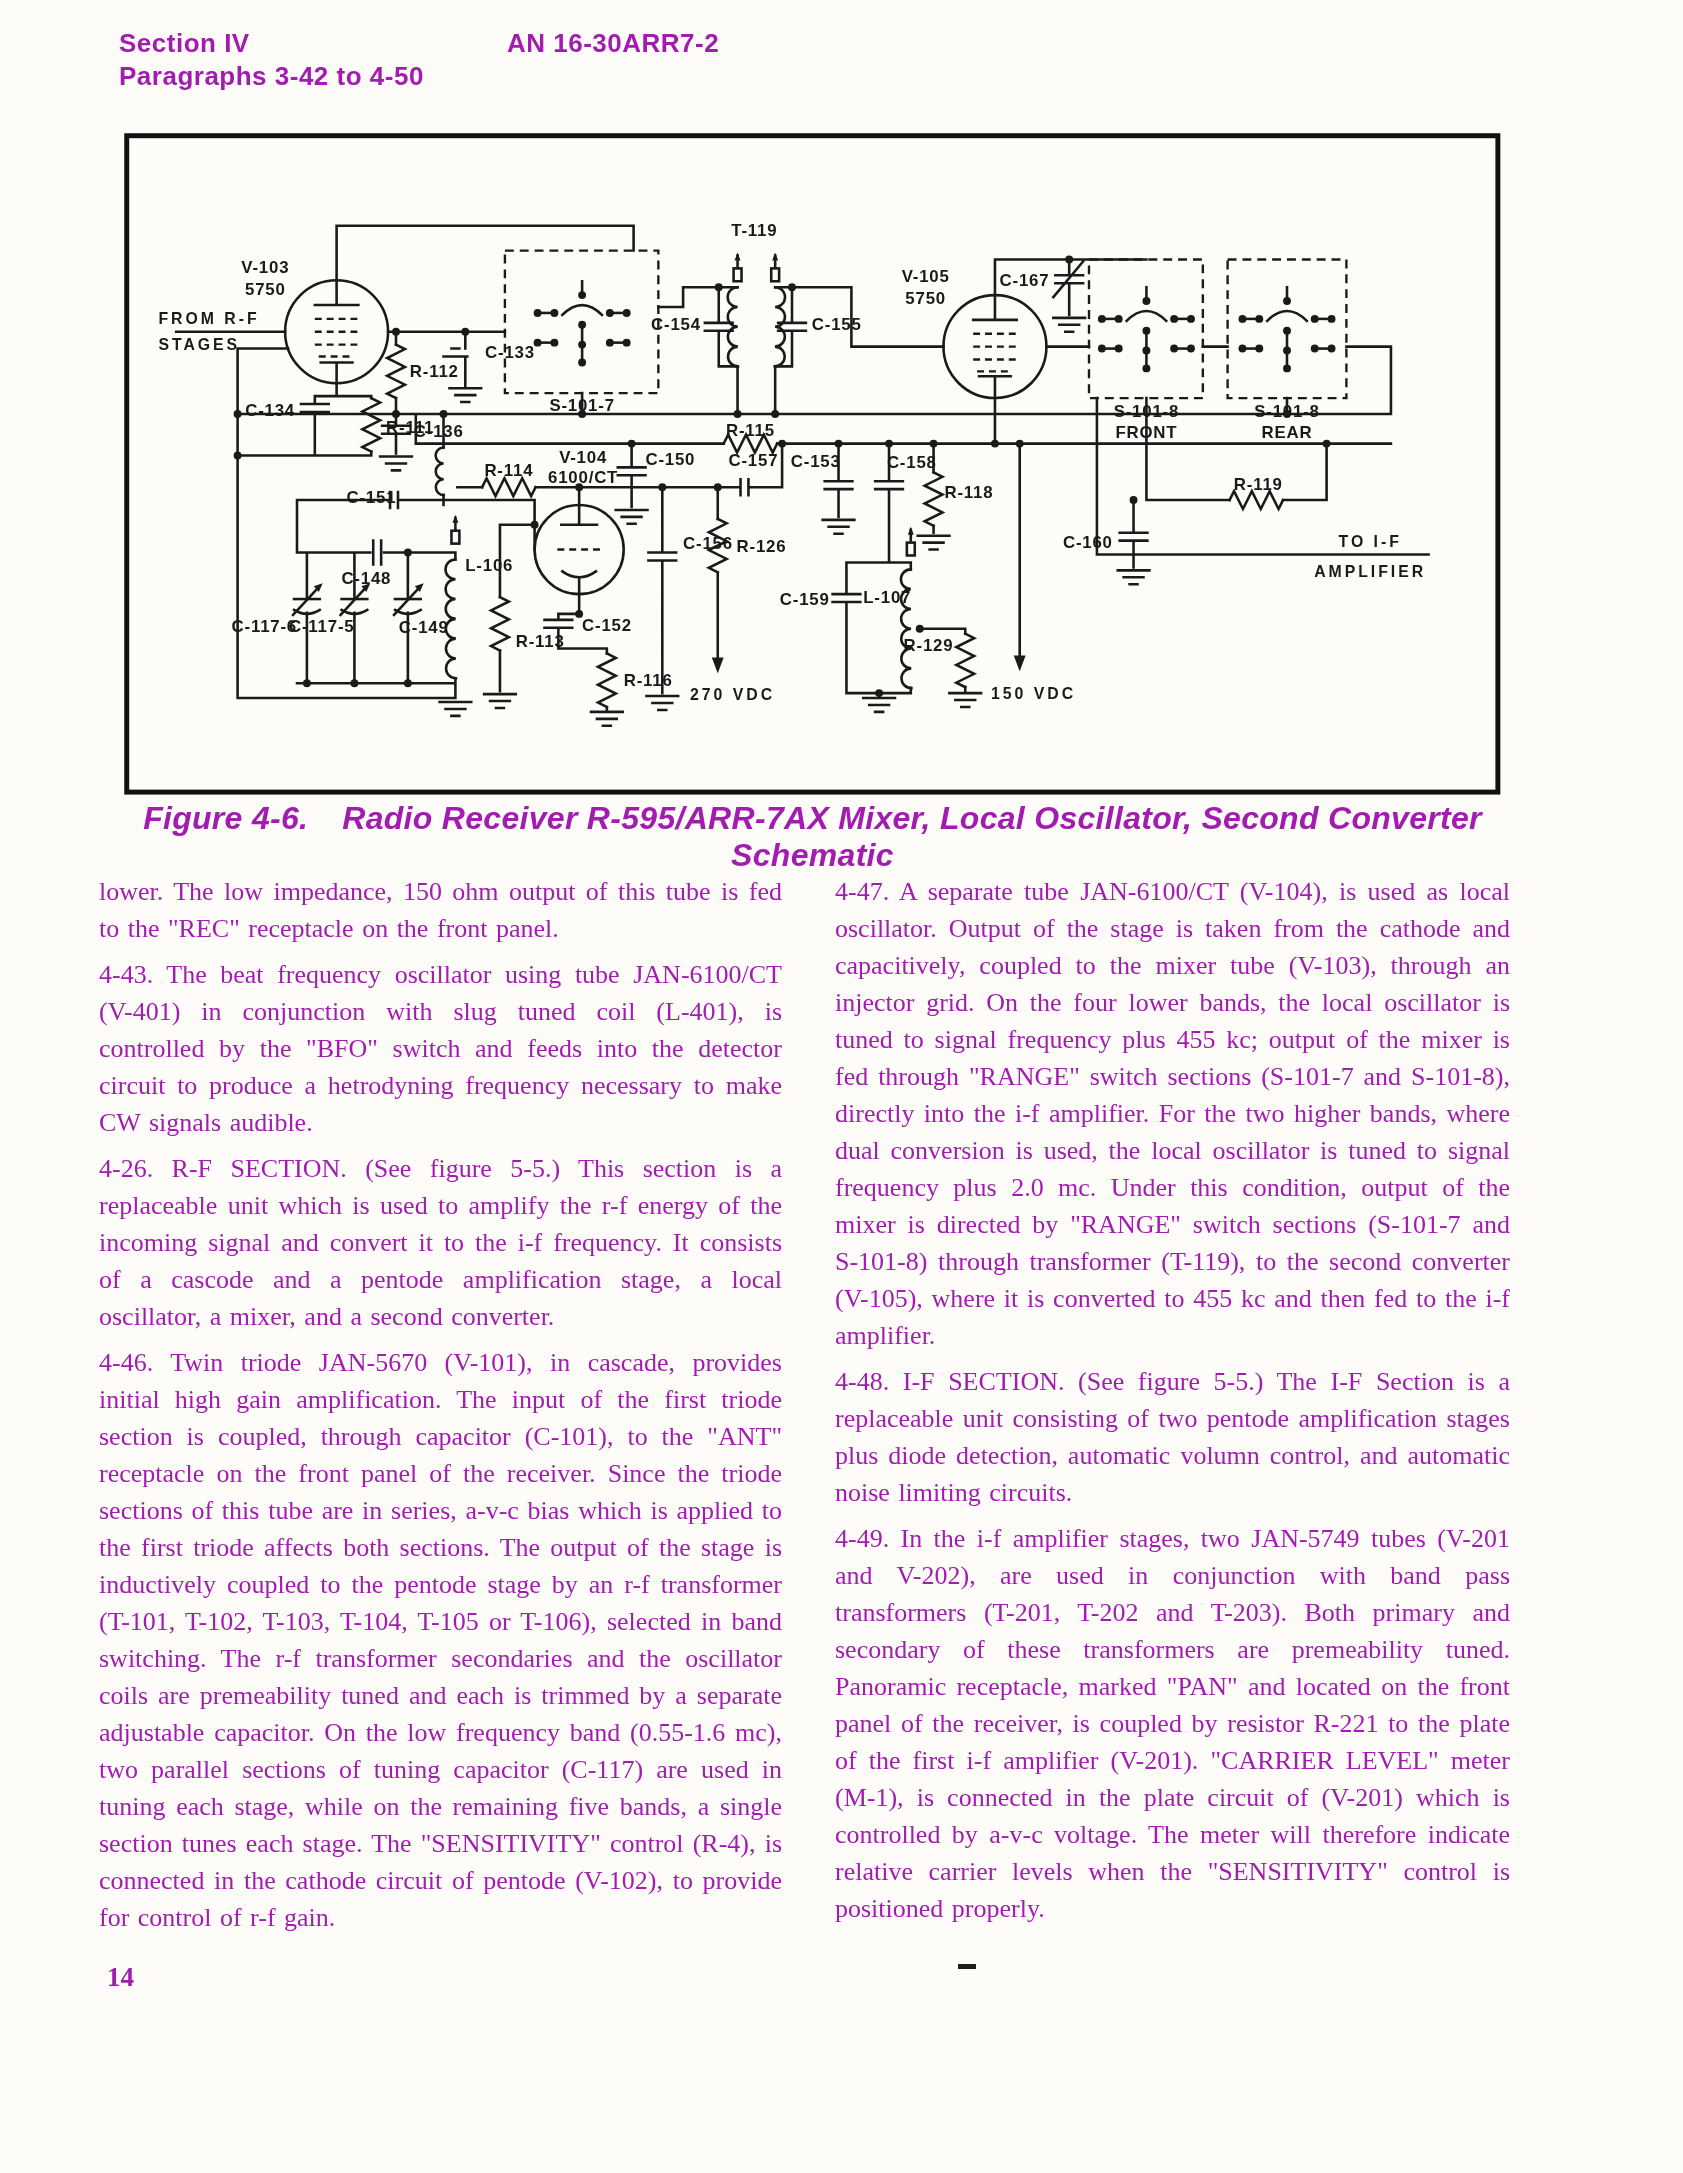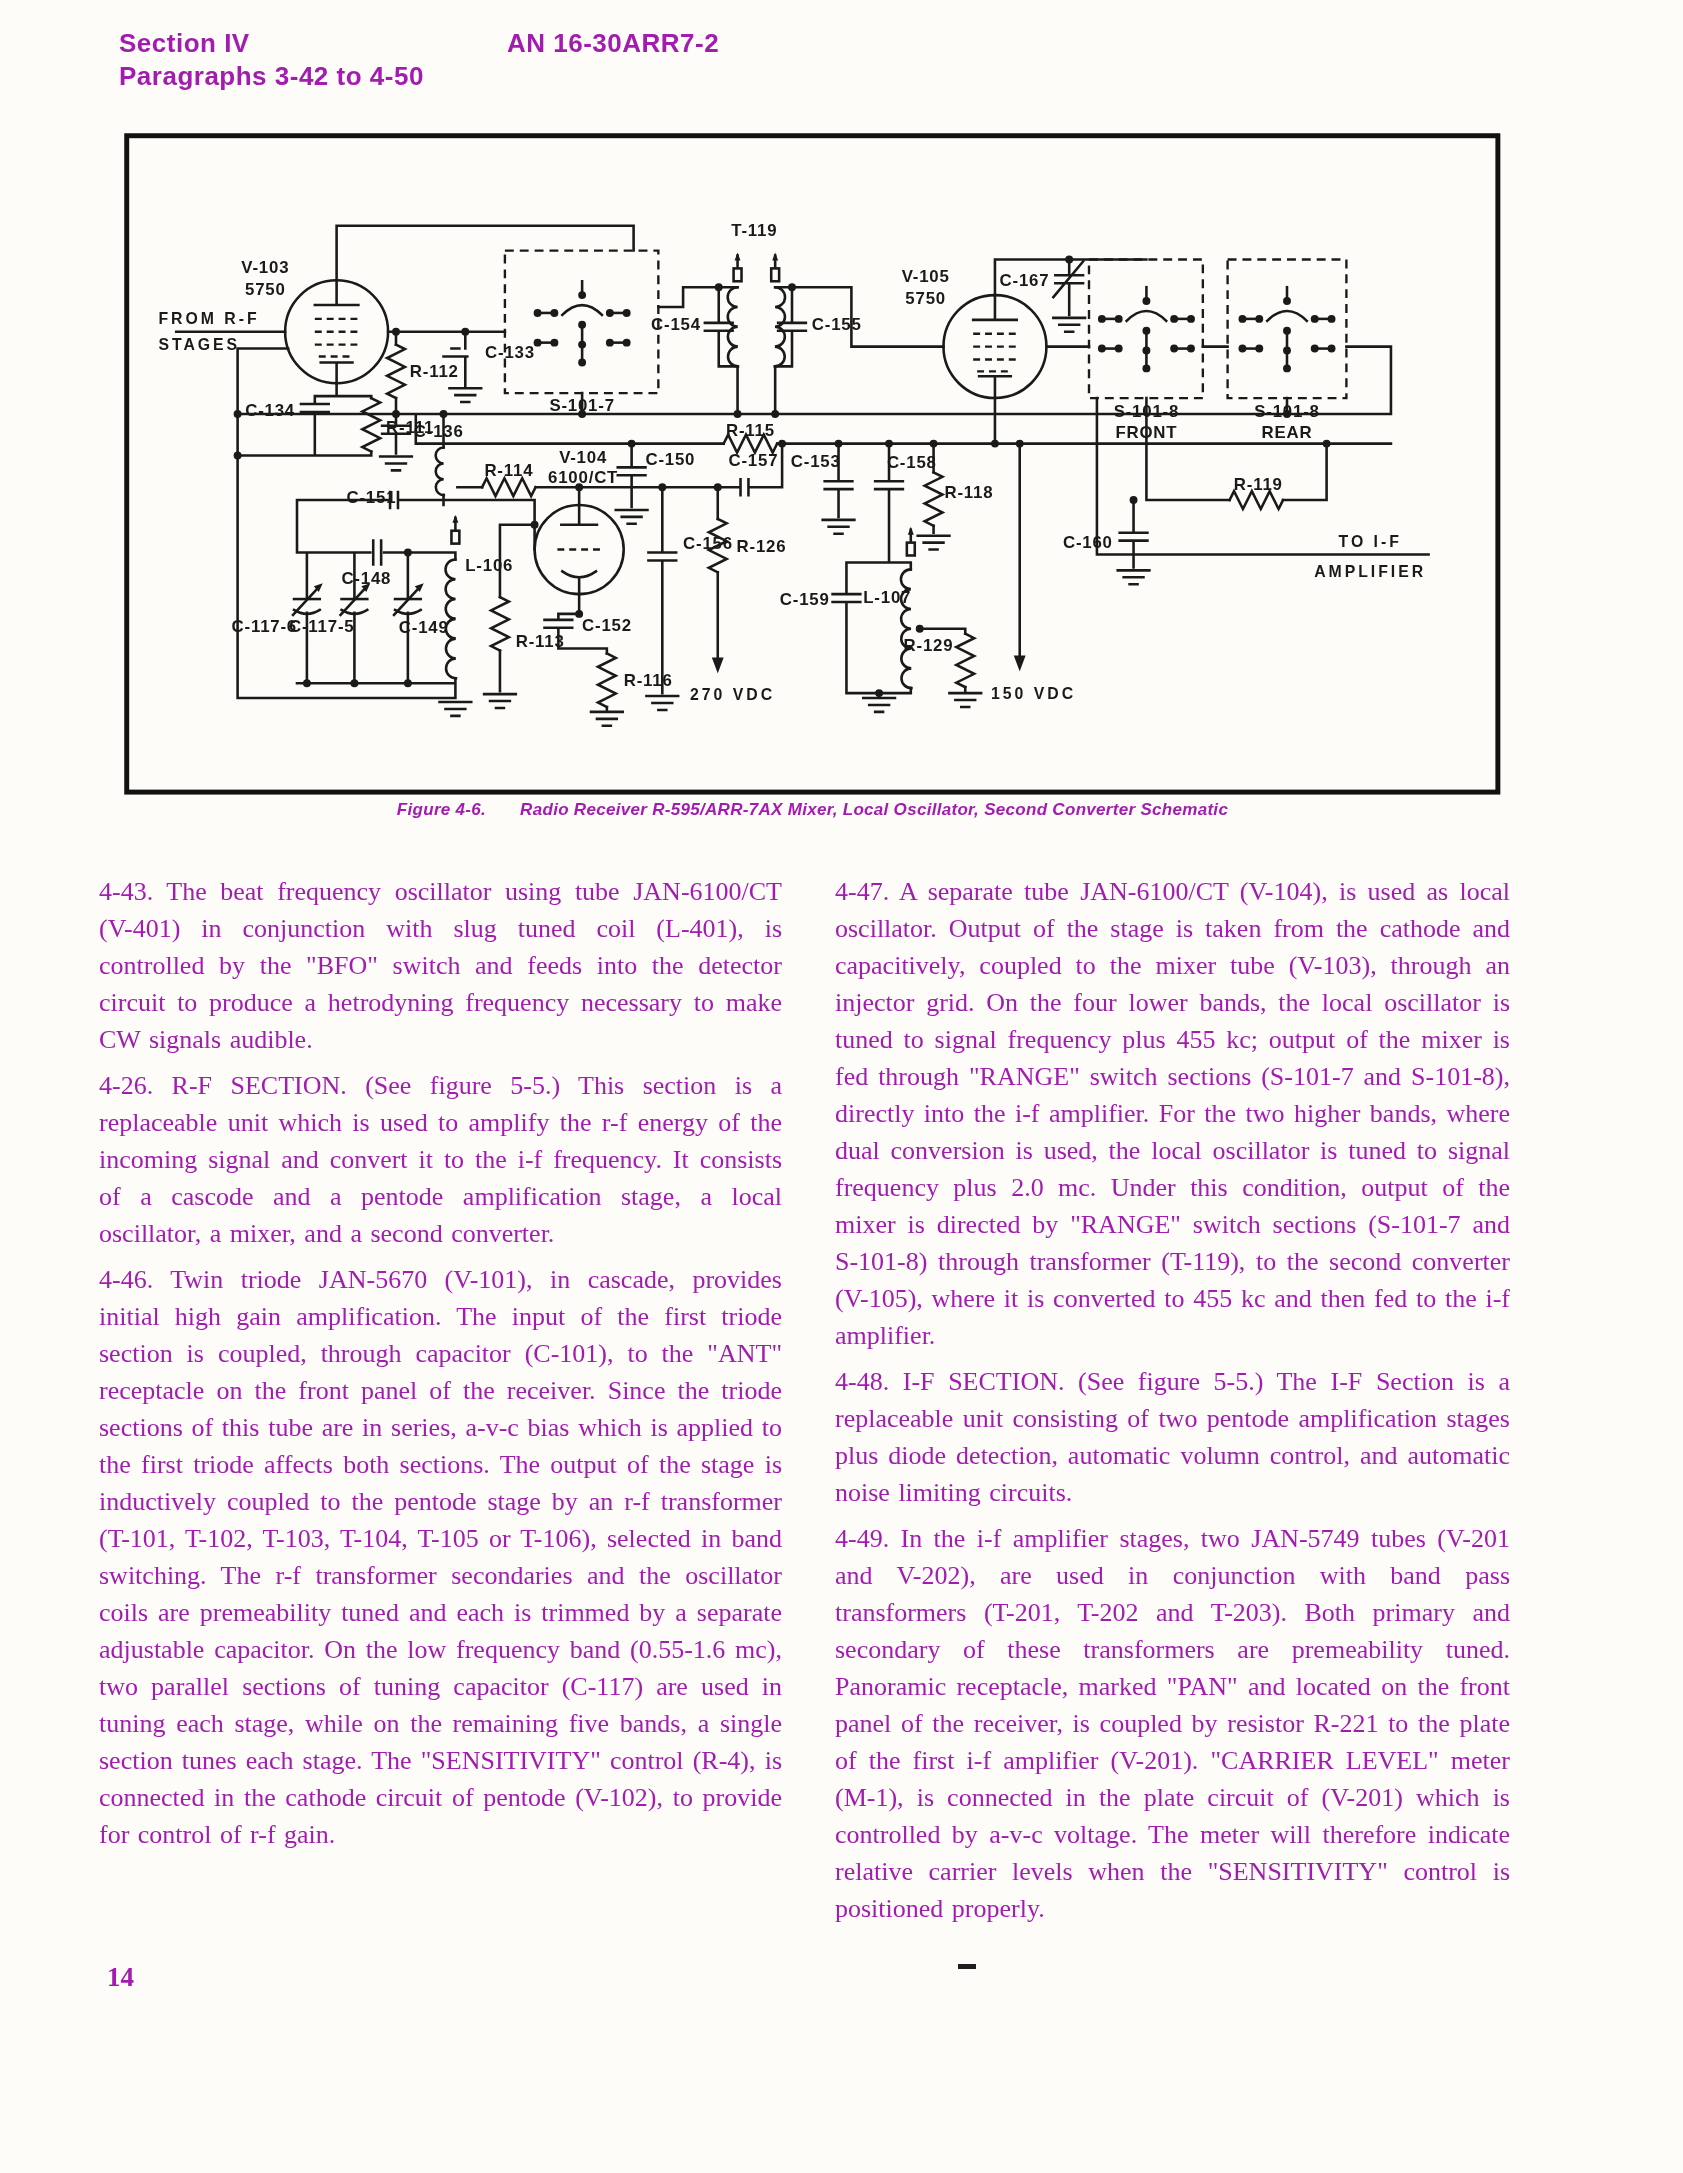--- a/index.html
+++ b/index.html
@@ -2,21 +2,21 @@
 <html><head>
 <meta charset="utf-8">
 <style>
   html,body{margin:0;padding:0;background:#e8e6e0;}
   .page{position:relative;width:1683px;height:2173px;background:#fdfcf9;color:#a21caf;
         font-family:"Liberation Serif",serif;overflow:hidden;}
   .hdr{position:absolute;font-family:"Liberation Sans",sans-serif;font-weight:bold;
        font-size:26px;letter-spacing:0.5px;white-space:nowrap;}
   .caption{position:absolute;left:127px;top:800px;width:1371px;text-align:center;
        font-family:"Liberation Sans",sans-serif;font-weight:bold;font-style:italic;
-       font-size:17px;letter-spacing:0.3px;}
+       font-size:32px;letter-spacing:0.3px;}
   .caption .gap{display:inline-block;width:34px;}
   .col{position:absolute;top:873px;width:683px;text-align:justify;font-size:26px;
        line-height:37px;word-spacing:2px;}
   .col p{margin:0 0 9px 0;}
   .col-left{left:99px;}
   .col-right{left:835px;width:675px;}
   .pageno{position:absolute;left:107px;top:1962px;font-family:Liberation Serif, serif;
        font-weight:bold;font-size:27px;}
   .stray{position:absolute;left:958px;top:1964px;width:18px;height:5px;background:#1d1d1d;}
   svg{position:absolute;left:0;top:0;}
@@ -312,20 +312,21 @@
       <text class="sl ae" x="963" y="657">R-129</text>
       <text class="sl sl2 am" x="1044" y="706">150 VDC</text>
     </g>
   </svg>
 
   <div class="caption">
     <span>Figure 4-6.</span><span class="gap"></span><span>Radio Receiver R-595/ARR-7AX  Mixer, Local Oscillator, Second Converter Schematic</span>
   </div>
 
   <div class="col col-left">
+    <p>lower. The low impedance, 150 ohm output of this tube is fed to the "REC" receptacle on the front panel.</p>
     <p>4-43. The beat frequency oscillator using tube JAN-6100/CT (V-401) in conjunction with slug tuned coil (L-401), is controlled by the "BFO" switch and feeds into the detector circuit to produce a hetrodyning frequency necessary to make CW signals audible.</p>
     <p>4-26. R-F SECTION. (See figure 5-5.) This section is a replaceable unit which is used to amplify the r-f energy of the incoming signal and convert it to the i-f frequency. It consists of a cascode and a pentode amplification stage, a local oscillator, a mixer, and a second converter.</p>
     <p>4-46. Twin triode JAN-5670 (V-101), in cascade, provides initial high gain amplification. The input of the first triode section is coupled, through capacitor (C-101), to the "ANT" receptacle on the front panel of the receiver. Since the triode sections of this tube are in series, a-v-c bias which is applied to the first triode affects both sections. The output of the stage is inductively coupled to the pentode stage by an r-f transformer (T-101, T-102, T-103, T-104, T-105 or T-106), selected in band switching. The r-f transformer secondaries and the oscillator coils are premeability tuned and each is trimmed by a separate adjustable capacitor. On the low frequency band (0.55-1.6 mc), two parallel sections of tuning capacitor (C-117) are used in tuning each stage, while on the remaining five bands, a single section tunes each stage. The "SENSITIVITY" control (R-4), is connected in the cathode circuit of pentode (V-102), to provide for control of r-f gain.</p>
   </div>
   <div class="col col-right">
     <p>4-47. A separate tube JAN-6100/CT (V-104), is used as local oscillator. Output of the stage is taken from the cathode and capacitively, coupled to the mixer tube (V-103), through an injector grid. On the four lower bands, the local oscillator is tuned to signal frequency plus 455 kc; output of the mixer is fed through "RANGE" switch sections (S-101-7 and S-101-8), directly into the i-f amplifier. For the two higher bands, where dual conversion is used, the local oscillator is tuned to signal frequency plus 2.0 mc. Under this condition, output of the mixer is directed by "RANGE" switch sections (S-101-7 and S-101-8) through transformer (T-119), to the second converter (V-105), where it is converted to 455 kc and then fed to the i-f amplifier.</p>
     <p>4-48. I-F SECTION. (See figure 5-5.) The I-F Section is a replaceable unit consisting of two pentode amplification stages plus diode detection, automatic volumn control, and automatic noise limiting circuits.</p>
     <p>4-49. In the i-f amplifier stages, two JAN-5749 tubes (V-201 and V-202), are used in conjunction with band pass transformers (T-201, T-202 and T-203). Both primary and secondary of these transformers are premeability tuned. Panoramic receptacle, marked "PAN" and located on the front panel of the receiver, is coupled by resistor R-221 to the plate of the first i-f amplifier (V-201). "CARRIER LEVEL" meter (M-1), is connected in the plate circuit of (V-201) which is controlled by a-v-c voltage. The meter will therefore indicate relative carrier levels when the "SENSITIVITY" control is positioned properly.</p>
   </div>
 

